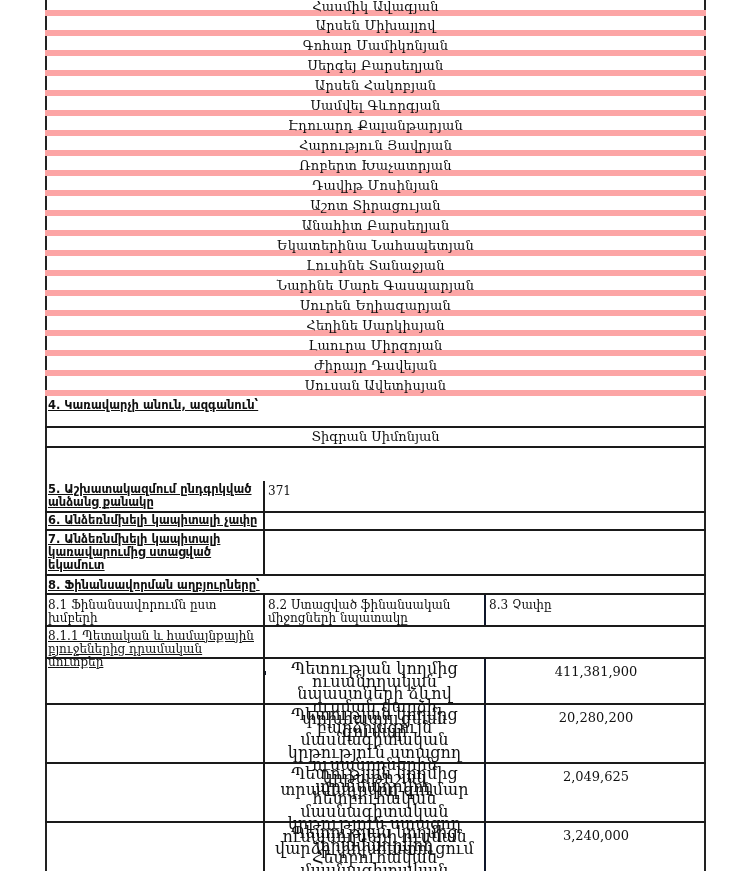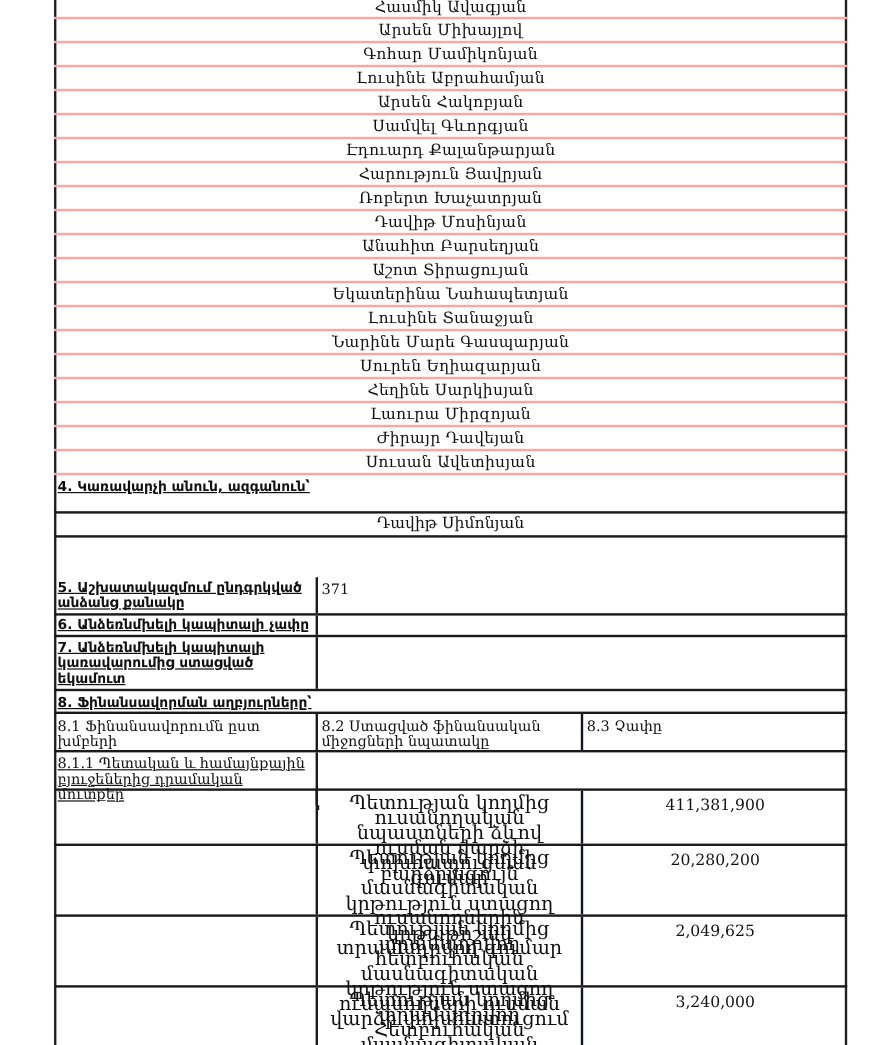--- a/index.html
+++ b/index.html
@@ -6,21 +6,21 @@
   body {
     width: 741px; height: 871px; overflow: hidden; position: relative;
     font-family: "DejaVu Serif", "Liberation Serif", serif;
     color: #111;
   }
   .page { position: absolute; left: 45px; top: 0; width: 661px; }
   .v-left { position: absolute; left: 45px; top: 0; width: 2px; height: 871px; background: #222; }
   .v-right { position: absolute; left: 704px; top: 0; width: 2px; height: 871px; background: #222; }
 
   .name-row {
-    height: 20px; border-bottom: 2px solid #fca5a5; box-sizing: border-box;
+    height: 20px; border-bottom: 6px solid #fca5a5; box-sizing: border-box;
     text-align: center; font-size: 13px; line-height: 19px; letter-spacing: 0.2px;
     white-space: nowrap;
   }
   .name-row.first { height: 16px; line-height: 14px; }
   .sec-head {
     font-family: "DejaVu Sans", "Liberation Sans", sans-serif;
     font-weight: bold; font-size: 11.5px; padding-left: 3px;
     border-bottom: 2px solid #1a1a1a; box-sizing: border-box;
     text-decoration: underline;
   }
@@ -43,42 +43,42 @@
 
 <div class="v-left"></div>
 <div class="v-right"></div>
 
 <div class="page">
 
   <div>
     <div class="name-row first">Հասմիկ Ավագյան</div>
     <div class="name-row">Արսեն  Միխայլով</div>
     <div class="name-row">Գոհար Մամիկոնյան</div>
-    <div class="name-row">Լուսինե Աբրահամյան</div>
+    <div class="name-row">Սերգեյ Բարսեղյան</div>
     <div class="name-row">Արսեն  Հակոբյան</div>
     <div class="name-row">Սամվել Գևորգյան</div>
     <div class="name-row">Էդուարդ Քալանթարյան</div>
     <div class="name-row">Հարություն Յավրյան</div>
     <div class="name-row">Ռոբերտ  Խաչատրյան</div>
     <div class="name-row">Դավիթ Մոսինյան</div>
+    <div class="name-row">Աշոտ Տիրացույան</div>
     <div class="name-row">Անահիտ Բարսեղյան</div>
-    <div class="name-row">Աշոտ Տիրացույան</div>
     <div class="name-row">Եկատերինա Նահապետյան</div>
     <div class="name-row">Լուսինե  Տանաջյան</div>
     <div class="name-row">Նարինե Մարե Գասպարյան</div>
     <div class="name-row">Սուրեն Եղիազարյան</div>
     <div class="name-row">Հեղինե  Սարկիսյան</div>
     <div class="name-row">Լաուրա Միրզոյան</div>
     <div class="name-row">Ժիրայր Դավեյան</div>
     <div class="name-row">Սուսան Ավետիսյան</div>
   </div>
 
   <div class="sec-head" style="height:32px; line-height:18px;">4. Կառավարչի անուն, ազգանուն՝</div>
   <div class="row" style="height:20px;">
-    <div class="director" style="width:100%;">Դավիթ  Սիմոնյան</div>
+    <div class="director" style="width:100%;">Տիգրան  Սիմոնյան</div>
   </div>
 
   <div class="row" style="height:32px;margin-top:33px;">
     <div class="c1 bold-lbl">5. Աշխատակազմում ընդգրկված անձանց քանակը</div>
     <div class="c23 plain" style="padding-top:4px;border-radius:12px;">371</div>
   </div>
 
   <div class="row" style="height:18px;">
     <div class="c1 bold-lbl" style="padding-top:1px;">6. Անձեռնմխելի կապիտալի չափը</div>
     <div class="c23 plain"></div>

